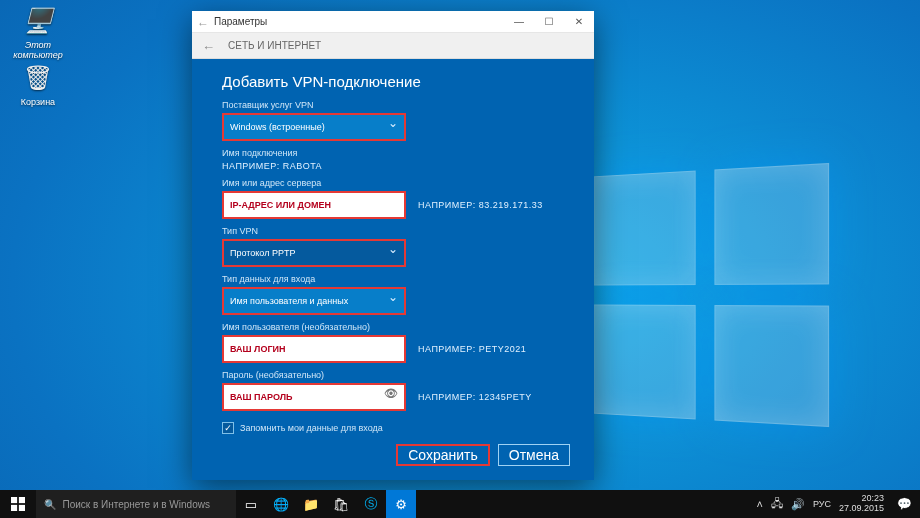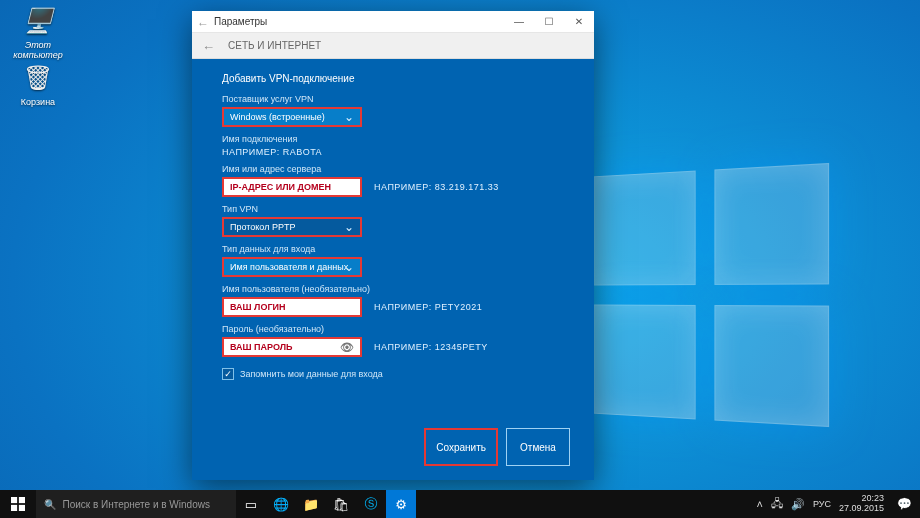--- a/index.html
+++ b/index.html
@@ -26,34 +26,34 @@
   .window { position: absolute; left: 192px; top: 11px; width: 402px; height: 469px; background: #fff; box-shadow: 0 8px 30px rgba(0,0,0,0.5); display: flex; flex-direction: column; }
   .titlebar { height: 22px; background: #fff; display: flex; align-items: center; font-size: 10px; color: #333; border-bottom: 1px solid #e6e6e6; }
   .titlebar .back { width: 22px; text-align: center; color: #999; font-size: 12px; }
   .titlebar .title { flex: 1; }
   .titlebar .winbtn { width: 30px; height: 22px; text-align: center; line-height: 22px; font-size: 10px; color: #555; }
 
   .subhead { height: 26px; background: #f0f0f0; display: flex; align-items: center; padding-left: 36px; font-size: 10px; color: #666; border-bottom: 1px solid #ddd; position: relative; }
   .subhead .back2 { position: absolute; left: 10px; font-size: 13px; color: #888; }
 
   .panel { flex: 1; background: #0063b1; color: #fff; padding: 14px 28px 12px 30px; overflow: hidden; position: relative; }
-  .panel-title { font-size: 10px; font-weight: 400; margin-bottom: 10px; }
+  .panel-title { font-size: 15px; font-weight: 400; margin-bottom: 10px; }
   .field-label { font-size: 9px; color: #cfe6f7; margin-bottom: 3px; margin-top: 7px; display: block; }
   .row { display: flex; align-items: center; gap: 12px; }
-  .control { width: 140px; height: 20px; border: 2px solid #e53935; background: #055a9e; display: flex; align-items: center; padding: 0 6px; font-size: 9px; color: #fff; position: relative; }
+  .control { width: 184px; height: 20px; border: 2px solid #e53935; background: #055a9e; display: flex; align-items: center; padding: 12px 6px; font-size: 9px; color: #fff; position: relative; }
   .control.select::after { content: "⌄"; position: absolute; right: 6px; top: 1px; font-size: 12px; color: #dbeeff; }
   .control.input-ph { background: #fff; color: #b4001d; font-weight: 600; }
   .control.select-alt { background: #077ec9; }
   .control.pass .eye { position: absolute; right: 6px; top: 2px; font-size: 11px; color: #777; }
   .hint { font-size: 9px; letter-spacing: 0.5px; color: #e0f1ff; }
   .checkbox-row { margin-top: 11px; display: flex; align-items: center; gap: 6px; font-size: 9px; color: #cfe6f7; }
   .checkbox { width: 12px; height: 12px; background: #055a9e; border: 1px solid #7fc0e8; display: flex; align-items: center; justify-content: center; font-size: 9px; color: #fff; }
 
   .actions { position: absolute; right: 24px; bottom: 14px; display: flex; gap: 8px; }
-  .btn { height: 38px; min-width: 64px; padding: 0 10px; background: #0063b1; border: 1px solid #9fd2f3; color: #fff; font-size: 10px; display: flex; align-items: center; justify-content: center; }
+  .btn { height: 22px; min-width: 64px; padding: 0 10px; background: #0063b1; border: 1px solid #9fd2f3; color: #fff; font-size: 14px; display: flex; align-items: center; justify-content: center; }
   .btn.save { border: 2px solid #e53935; }
 
   
   .taskbar { position: absolute; left: 0; right: 0; bottom: 0; height: 28px; background: #101010; display: flex; align-items: stretch; color: #fff; }
   .tb-btn { width: 36px; display: flex; align-items: center; justify-content: center; font-size: 13px; }
   .tb-start svg { width: 14px; height: 14px; }
   .tb-search { width: 200px; background: #1f1f1f; display: flex; align-items: center; padding-left: 8px; font-size: 10px; color: #999; gap: 6px; }
   .tb-icons { display: flex; }
   .tb-icons .tb-btn { width: 30px; font-size: 13px; }
   .tb-icons .active { background: #0078d7; }

